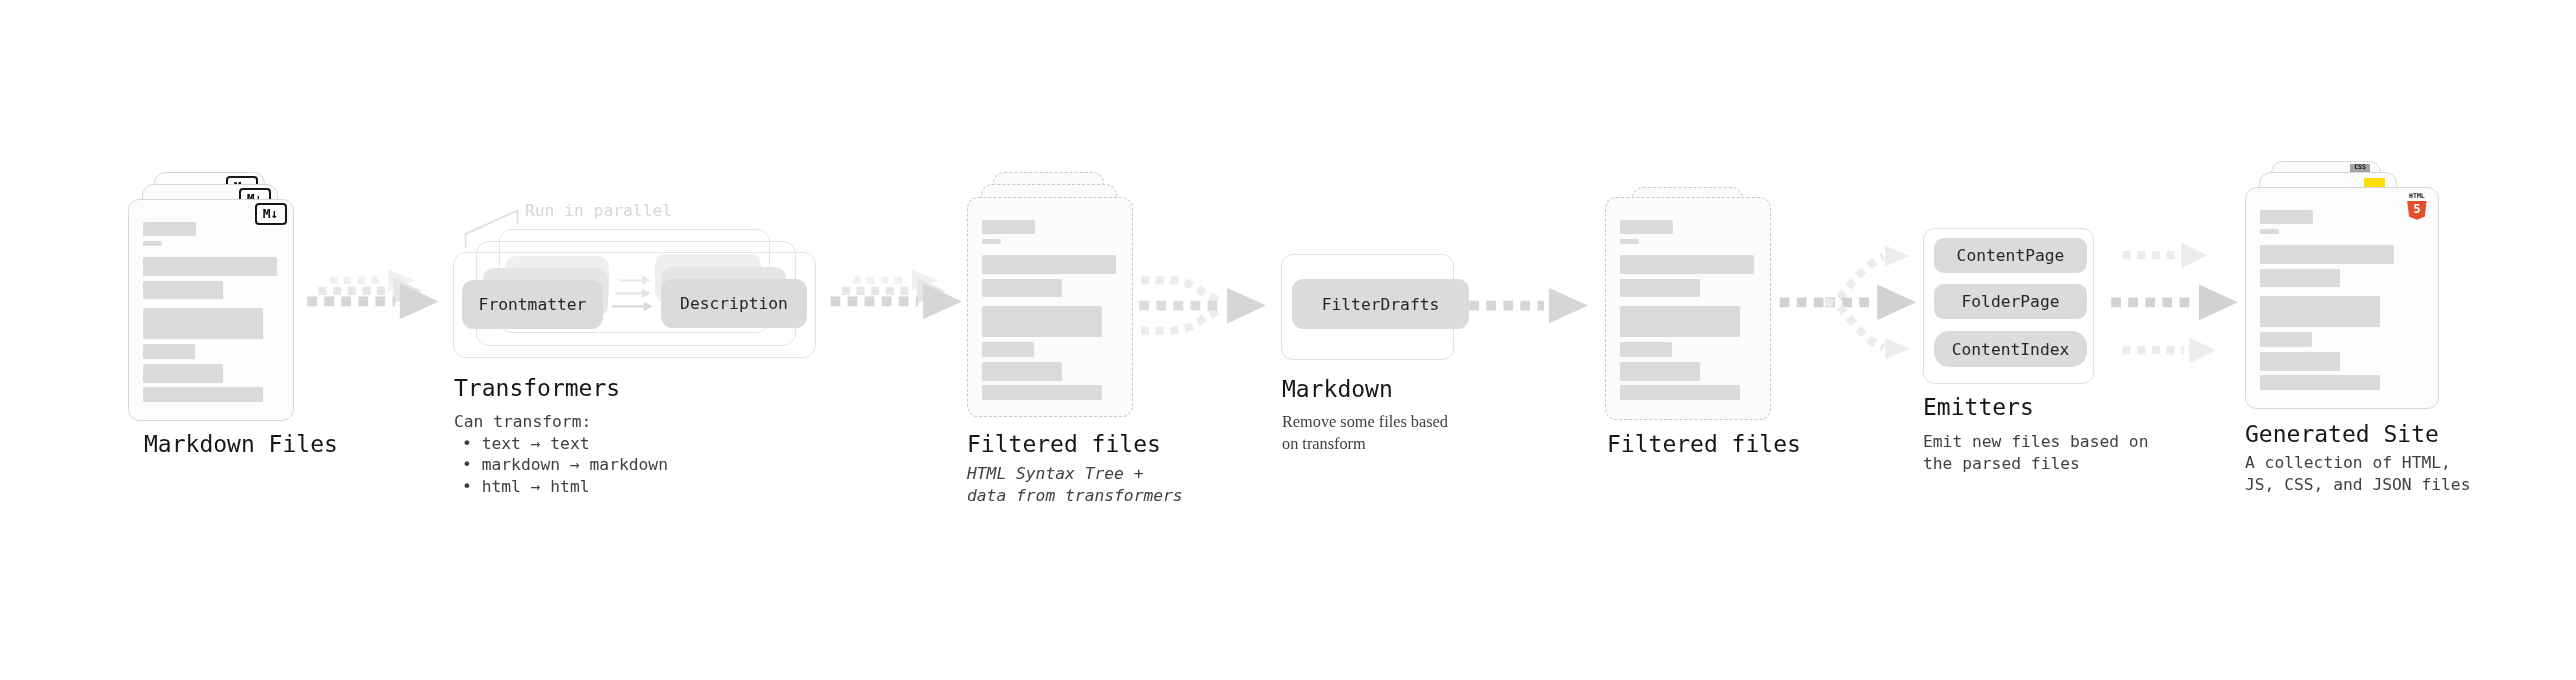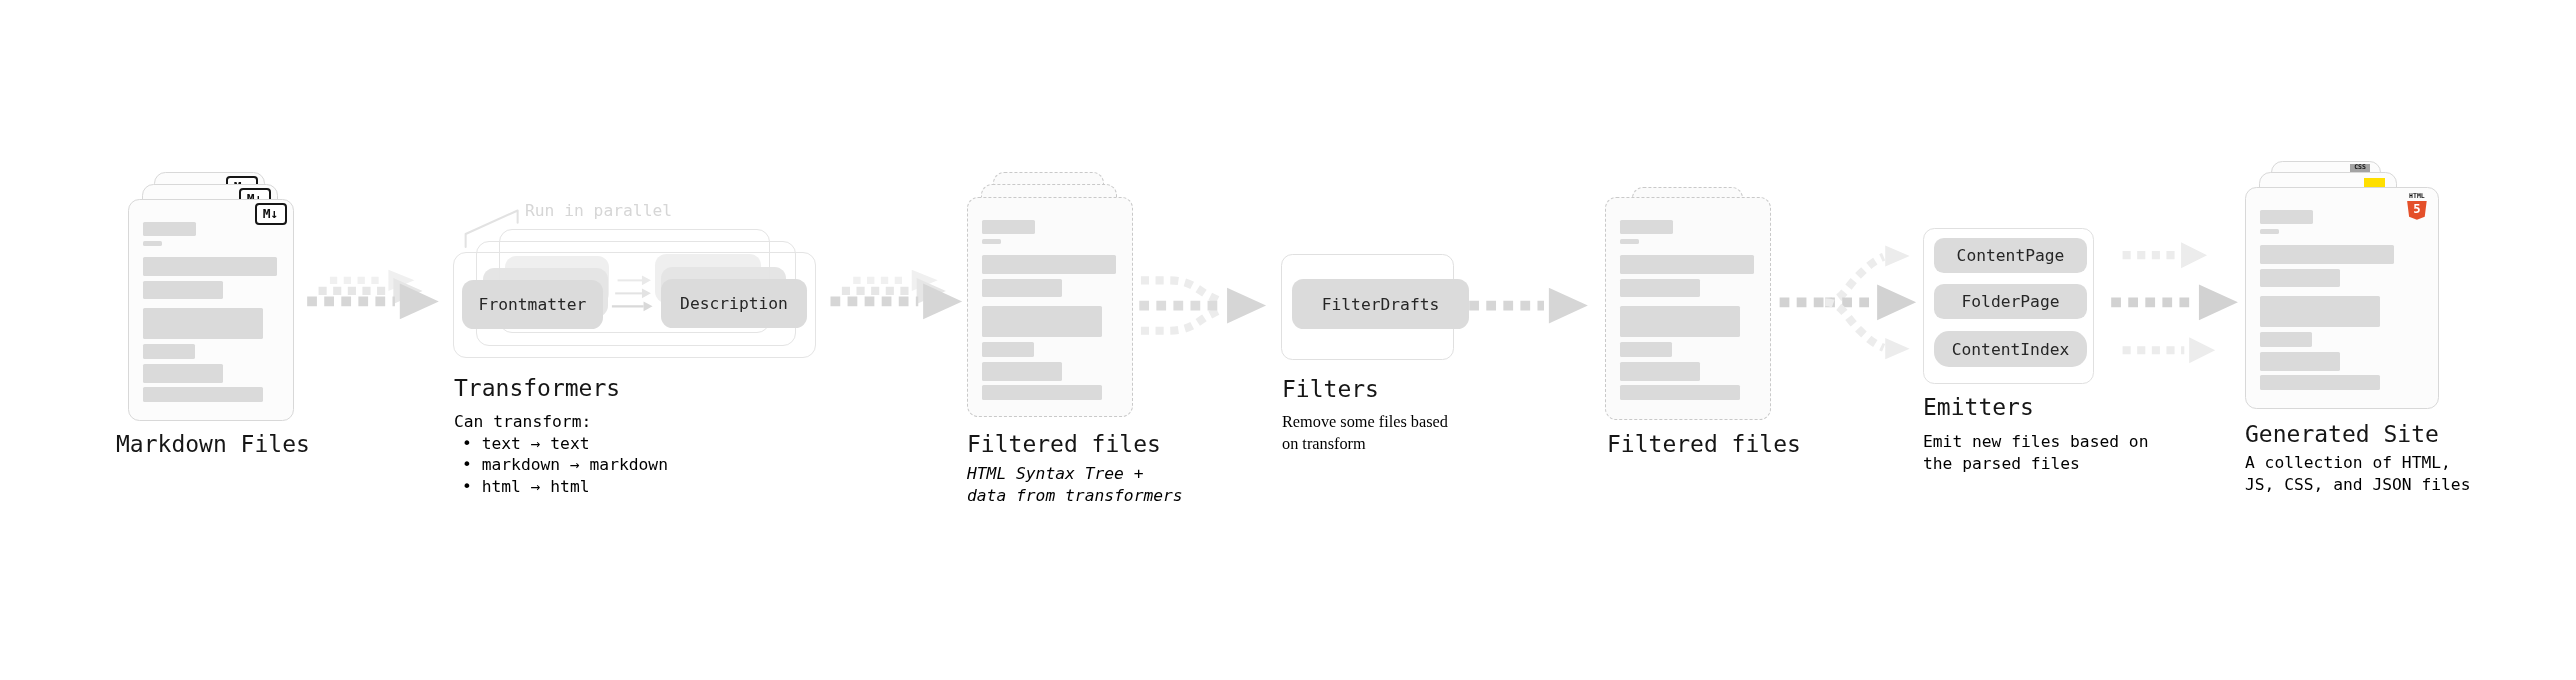--- a/index.html
+++ b/index.html
@@ -44,21 +44,21 @@
 
   
   .pill { position:absolute; background:#dbdbdb; border-radius:11.4px;
     display:flex; align-items:center; justify-content:center;
     font-size:16.3px; color:#262626; white-space:nowrap; }
   .pill.layer-mid  { background:#e5e5e5; }
   .pill.layer-back { background:#efefef; }
 
   
   .caption { position:absolute; font-size:23px; line-height:24.4px; color:#161616; white-space:nowrap; }
-  .desc { position:absolute; font-size:16.3px; line-height:21.5px; color:#000000; white-space:nowrap; }
+  .desc { position:absolute; font-size:16.3px; line-height:21.5px; color:#404040; white-space:nowrap; }
   .desc .bullet { padding-left:8.1px; }
   .note { position:absolute; font-size:16.3px; color:#d6d6d6; white-space:nowrap; }
 
   svg.overlay { position:absolute; left:0; top:0; z-index:10; pointer-events:none; }
 </style>
 </head>
 <body>
 
 <div class="canvas">
 
@@ -75,21 +75,21 @@
         <div class="bar b1"></div>
         <div class="bar b2"></div>
         <div class="bar b3"></div>
         <div class="bar b4"></div>
         <div class="bar b5"></div>
         <div class="bar b6"></div>
         <div class="bar b7"></div>
         <div class="bar b8"></div>
       </div>
     </div>
-    <div class="caption" style="left:116px; top:432px;">Markdown Files</div>
+    <div class="caption" style="left:144px; top:432px;">Markdown Files</div>
   </div>
 
   <div>
 
     <div class="pill layer-back" style="left:505px; top:256px; width:104px; height:49px;"></div>
     <div class="pill layer-mid" style="left:483px; top:268px; width:125px; height:49px;"></div>
     <div class="pill layer-back" style="left:655px; top:254px; width:106px; height:49px;"></div>
     <div class="pill layer-mid" style="left:661px; top:267px; width:125px; height:49px;"></div>
 
     <div class="frame" style="left:499px; top:229px; width:271px; height:104px;"></div>
@@ -128,21 +128,21 @@
     <div class="caption" style="left:967px; top:432px;">Filtered files</div>
     <div class="desc" style="left:967px; top:463px;font-style:italic;">
       <div>HTML Syntax Tree +</div>
       <div>data from transformers</div>
     </div>
   </div>
 
   <div>
     <div class="panel" style="left:1281px; top:254px; width:173px; height:106px;"></div>
     <div class="pill" style="left:1292px; top:279px; width:177px; height:50px;">FilterDrafts</div>
-    <div class="caption" style="left:1282px; top:377px;">Filters</div>
+    <div class="caption" style="left:1282px; top:377px;">Markdown</div>
     <div class="desc" style="left:1282px; top:411px;font-family:Liberation Serif, serif;">
       <div>Remove some files based</div>
       <div>on transform</div>
     </div>
   </div>
 
   <div>
     <div class="card dashed" style="left:1632px; top:187px; width:111px; height:203px;"></div>
     <div class="card dashed" style="left:1605px; top:197px; width:166px; height:223px;">
       <div class="bars">

